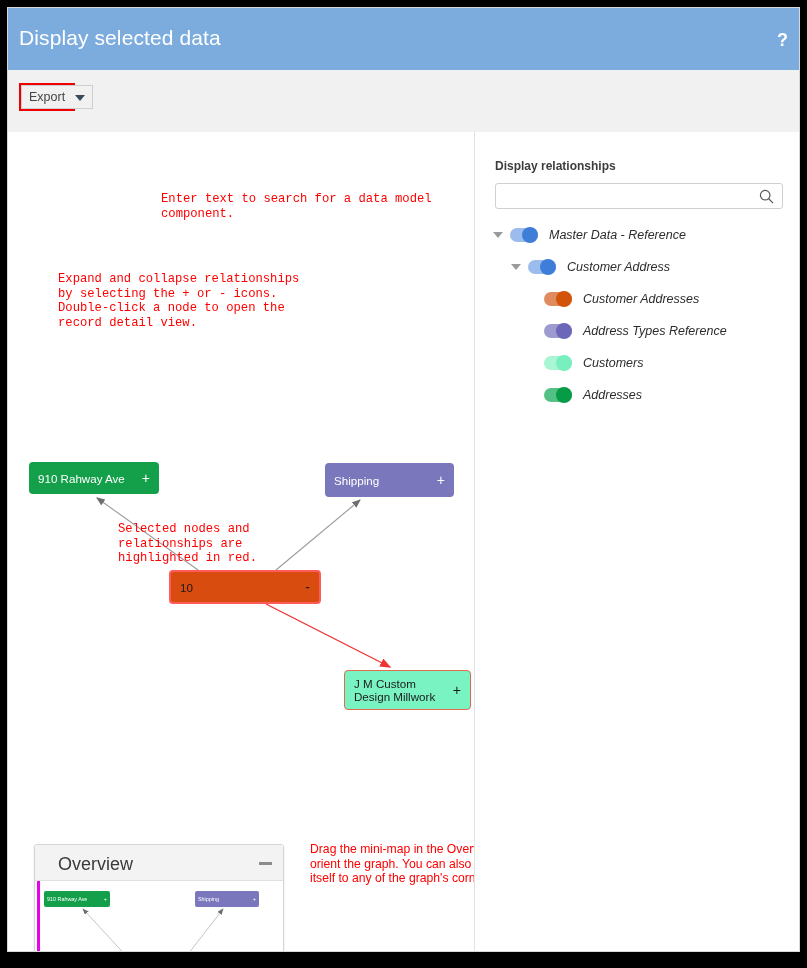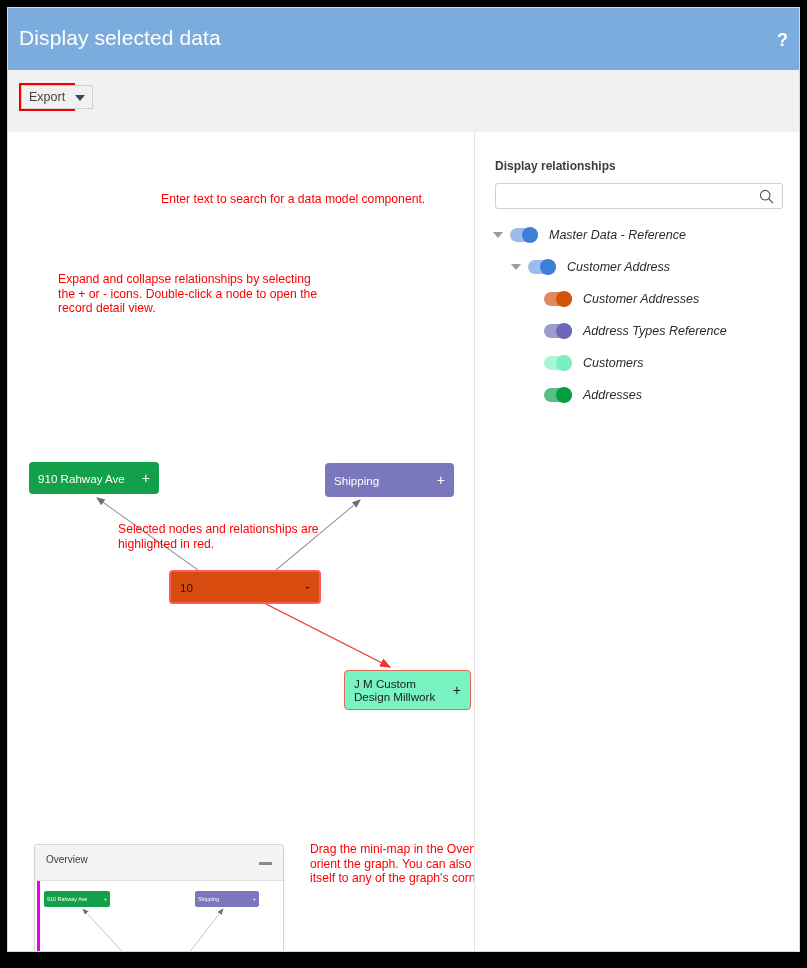--- a/index.html
+++ b/index.html
@@ -157,21 +157,21 @@
   }
 
   
   #graph {
     position: absolute; left: 0; top: 0;
     width: 466px; height: 821px;
     overflow: hidden;
   }
   .gnote {
     position: absolute;
-    color: #fe0000; font-size: 12.2px; line-height: 14.6px;
+    color: #fe0000; font-size: 12.2px; line-height: 14.6px; font-family: Liberation Mono, monospace;
   }
   #note-search { left: 153px; top: 60px; width: 330px; }
   #note-expand { left: 20px;  top: 140px; width: 260px; margin-left: 30px; }
   #note-red    { left: 110px; top: 390px; width: 205px; }
 
   .node {
     position: absolute;
     border-radius: 4px;
     display: flex; align-items: center;
     padding: 0 9px;
@@ -213,22 +213,22 @@
     box-shadow: 0 1px 2px rgba(0,0,0,.12);
     overflow: hidden;
   }
   #ov-head {
     position: absolute; left: 0; top: 0;
     width: 100%; height: 36px;
     background: #f3f3f3;
     border-bottom: 1px solid #e0e0e0;
   }
   #ov-title {
-    position: absolute; left: 11px; top: 9px;
-    font-size: 10px; color: #3a3a3a;
+    position: absolute; left: 23px; top: 9px;
+    font-size: 18px; color: #3a3a3a;
   }
   #ov-min {
     position: absolute; right: 11px; top: 17px;
     width: 13px; height: 2.5px; background: #8b8b8b; cursor: pointer;
   }
   #ov-canvas {
     position: absolute; left: 0; top: 36px;
     width: 250px; height: 154px; background: #ffffff;
   }
   #ov-viewport {

